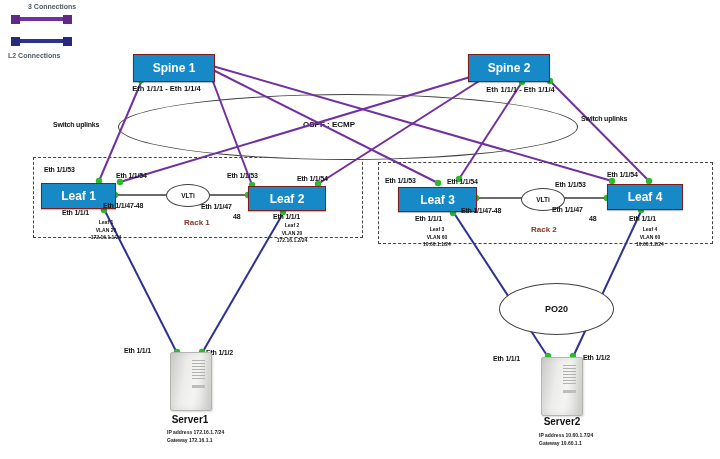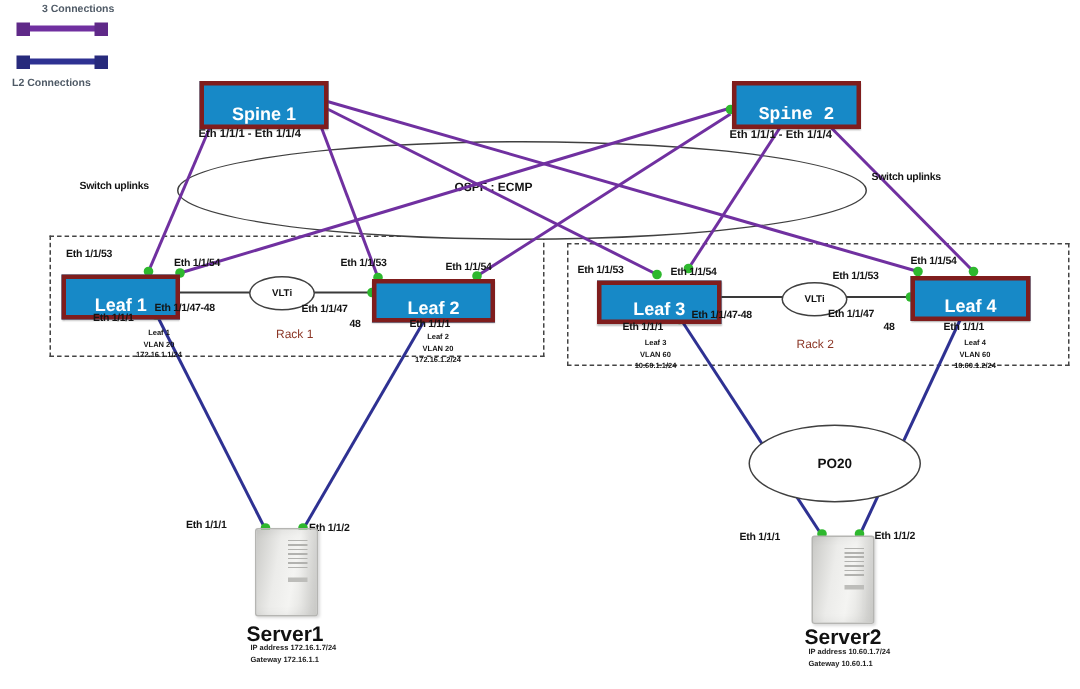--- a/index.html
+++ b/index.html
@@ -9,60 +9,60 @@
   .canvas{
     position:relative;width:720px;height:459px;background:#ffffff;overflow:hidden;
     font-family:"Liberation Sans",sans-serif;
   }
   svg.wires{position:absolute;left:0;top:0;width:720px;height:459px;}
   .l3-line{stroke:var(--l3);stroke-width:2;}
   .l2-line{stroke:var(--l2);stroke-width:2;}
   .vlt-line{stroke:#3a3a3a;stroke-width:1.4;}
   .ep{fill:var(--marker);}
   .node{
-    position:absolute;background:var(--box);color:#fff;display:flex;align-items:flex-end;
-    justify-content:center;font-weight:bold;font-size:12px;border:3px solid #7f1d1d;
+    position:absolute;background:var(--box);color:#fff;display:flex;align-items:center;
+    justify-content:center;font-weight:bold;font-size:12px;border:1px solid #7f1d1d;
     box-shadow:0 1px 1px rgba(0,0,0,.25);
   }
   .ell{
     position:absolute;background:#fff;border:1px solid #404040;border-radius:50%;
     display:flex;align-items:center;justify-content:center;font-weight:bold;color:#111;
   }
   .rack{
     position:absolute;border:1.4px dashed #444;background:transparent;
   }
   .plabel{
     position:absolute;font-weight:bold;font-size:7px;color:#141414;white-space:nowrap;
     letter-spacing:-0.2px;
   }
   .biglabel{position:absolute;font-weight:bold;font-size:7.5px;color:#141414;white-space:nowrap;text-align:center;}
   .sub{
     position:absolute;font-weight:bold;font-size:5px;color:#151515;text-align:center;
     line-height:1.5;white-space:nowrap;
   }
   .sub span{display:block;}
-  .racklabel{position:absolute;font-weight:normal;font-size:8px;color:var(--rack);white-space:nowrap;}
+  .racklabel{position:absolute;font-weight:bold;font-size:8px;color:var(--rack);white-space:nowrap;}
   .leg-label{position:absolute;font-weight:bold;font-size:7px;color:#4f5a66;white-space:nowrap;}
   .leg-bar{position:absolute;height:4px;width:55px;}
   .leg-bar.l3{background:var(--l3);}
   .leg-bar.l2{background:var(--l2);}
   .leg-bar::before,.leg-bar::after{content:"";position:absolute;top:-2.5px;width:9px;height:9px;background:inherit;filter:brightness(.85);}
   .leg-bar::before{left:-3px;}
   .leg-bar::after{right:-3px;}
   .tower{
     position:absolute;width:40px;height:57px;border:1px solid #b5b5b2;border-radius:2px;
     background:linear-gradient(100deg,#c9c9c6 0%,#ececea 35%,#f4f4f2 60%,#d6d6d3 100%);
     box-shadow:inset -6px 0 7px rgba(0,0,0,.07), 1px 1px 2px rgba(0,0,0,.15);
   }
   .tower .vents{
     position:absolute;right:6px;top:7px;width:13px;height:20px;
     background:repeating-linear-gradient(to bottom,#b2b2af 0 1px,transparent 1px 3px);
   }
   .tower .drive{position:absolute;right:6px;top:32px;width:13px;height:3px;background:#bdbdba;}
-  .servername{position:absolute;font-weight:bold;font-size:14px;color:#111;text-align:center;white-space:nowrap;}
+  .servername{position:absolute;font-weight:bold;font-size:10px;color:#111;text-align:center;white-space:nowrap;}
   .serverinfo{position:absolute;font-weight:bold;font-size:5px;color:#222;white-space:nowrap;line-height:1.6;}
   .serverinfo span{display:block;}
 </style>
 </head>
 <body>
 
 <div class="canvas">
 
   <div class="rack" style="left:33px;top:157px;width:328px;height:79px;"></div>
   <div class="rack" style="left:378px;top:162px;width:333px;height:80px;"></div>
@@ -131,21 +131,21 @@
 
   <div class="leg-label" style="left:28px;top:3px;">3 Connections</div>
   <div class="leg-bar l3" style="left:14px;top:17px;"></div>
   <div class="leg-bar l2" style="left:14px;top:39px;"></div>
   <div class="leg-label" style="left:8px;top:52px;">L2 Connections</div>
 
   <div class="node" style="left:133px;top:54px;width:80px;height:26px;">
     <span>Spine 1</span>
   </div>
   <div class="biglabel" style="left:109px;top:84px;width:115px;">Eth 1/1/1 - Eth 1/1/4</div>
-  <div class="node" style="left:488px;top:54px;width:80px;height:26px;font-family:Liberation Mono, monospace;">
+  <div class="node" style="left:468px;top:54px;width:80px;height:26px;">
     <span>Spine 2</span>
   </div>
   <div class="biglabel" style="left:463px;top:85px;width:115px;">Eth 1/1/1 - Eth 1/1/4</div>
 
   <div class="plabel" style="left:53px;top:121px;">Switch uplinks</div>
   <div class="plabel" style="left:581px;top:115px;">Switch uplinks</div>
 
   <div class="node" style="left:41px;top:183px;width:73px;height:24px;">
     <span>Leaf 1</span>
   </div>

